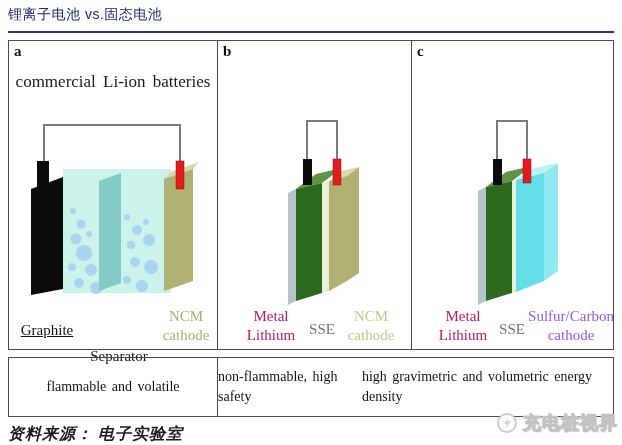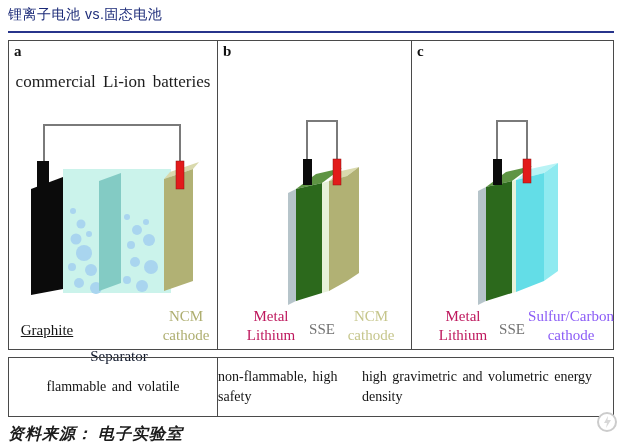--- a/index.html
+++ b/index.html
@@ -133,13 +133,14 @@
   </div>
 </div>
 
 <div class="source">资料来源： 电子实验室</div>
 
 <div class="watermark">
   <svg width="22" height="22" viewBox="0 0 22 22">
     <circle cx="11" cy="11" r="9" fill="#ffffff" stroke="#cccccc" stroke-width="2"></circle>
     <path d="M12,5 L8,12 H11 L10,17 L15,9 H11.5 Z" fill="#d8d8d8"></path>
   </svg>
+  <span class="watermark-text">充电桩视界</span>
 </div>
 
 </body></html>

